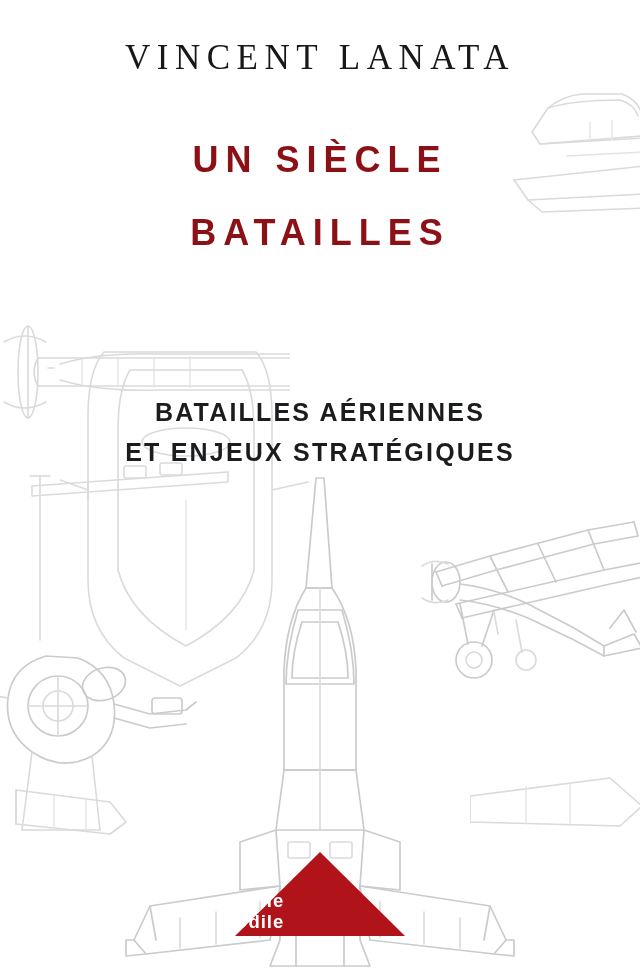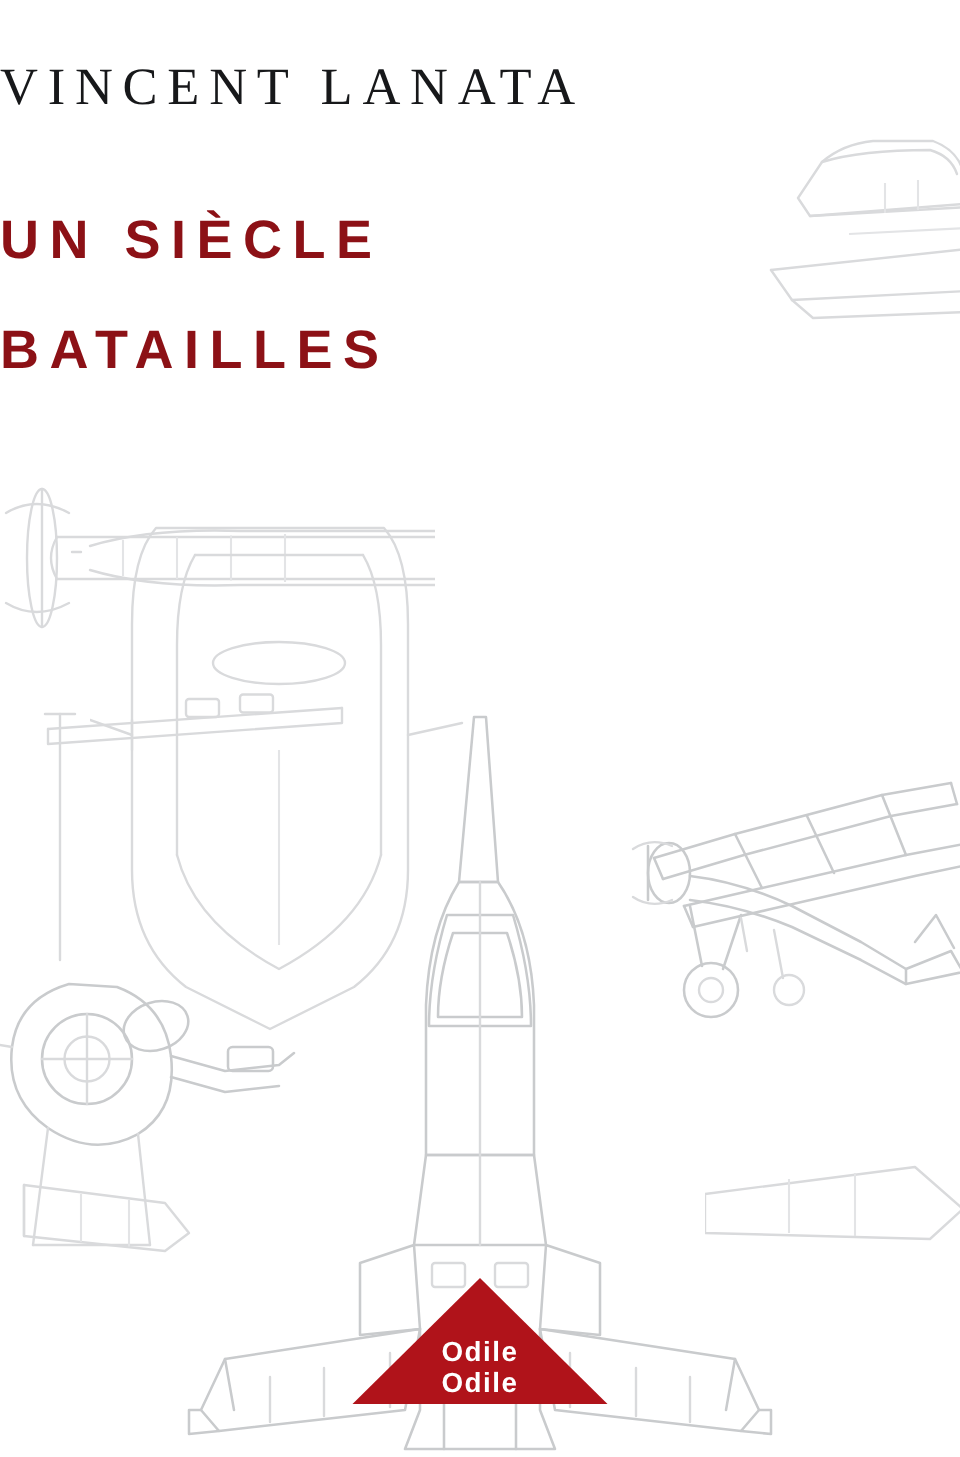--- a/index.html
+++ b/index.html
@@ -45,20 +45,21 @@
     stroke: #c9cbcd;
     stroke-width: 1.7;
     stroke-linejoin: round;
     stroke-linecap: round;
   }
 
   
   .text-layer {
     position: absolute;
     inset: 0;
+    text-align: center;
   }
   .author {
     position: absolute;
     top: 38px;
     left: 0;
     right: 0;
     font-size: 35px;
     letter-spacing: 6.5px;
     color: #17181a;
     font-weight: 400;
@@ -109,21 +110,21 @@
   .logo svg { position: absolute; inset: 0; }
   .logo-text {
     position: absolute;
     left: 0; right: 0;
     bottom: 6px;
     color: #ffffff;
     font-weight: bold;
     font-size: 18.5px;
     line-height: 21px;
     letter-spacing: 1px;
-    text-align: center;
+    text-align: left;
     font-family: "Liberation Sans", sans-serif;
   }
 </style>
 </head>
 <body>
 
 <div class="cover">
 
   <div class="artwork">
 
@@ -264,20 +265,24 @@
 
   <div class="text-layer">
 
     <div class="author">VINCENT LANATA</div>
 
     <div class="title">
       <span class="tl">UN SIÈCLE</span>
       <span class="tl">BATAILLES</span>
     </div>
 
+    <div class="subtitle">
+      <span class="sl">BATAILLES AÉRIENNES</span>
+      <span class="sl">ET ENJEUX STRATÉGIQUES</span>
+    </div>
 
   </div>
 
   <div class="logo">
     <svg width="174" height="88" viewBox="0 0 174 88">
       <polygon points="87,2 172,86 2,86" fill="#b0131a"></polygon>
     </svg>
     <div class="logo-text">
       <div>Odile</div>
       <div>Odile</div>

